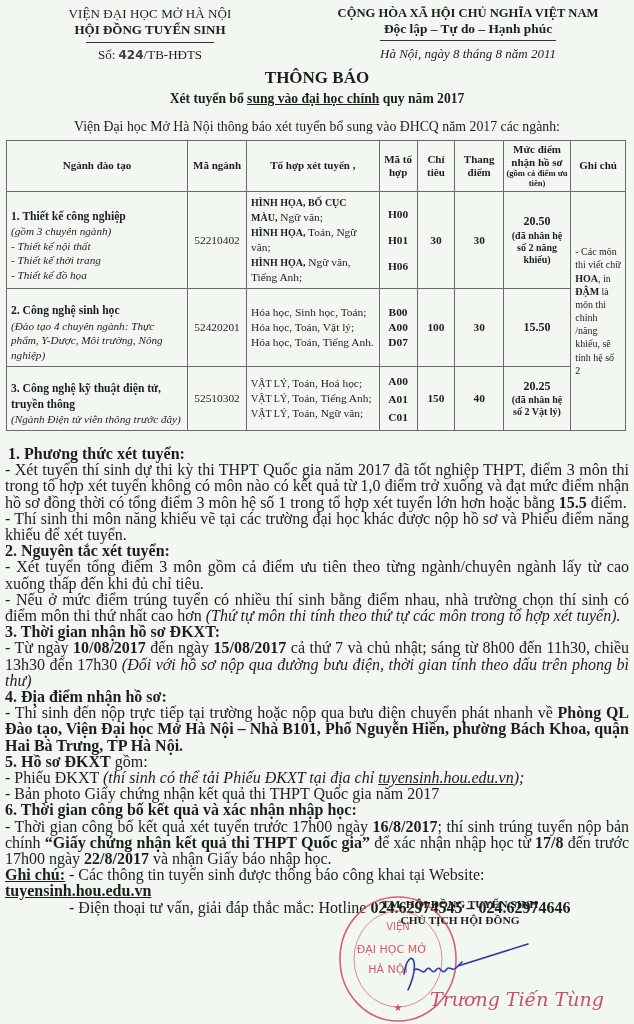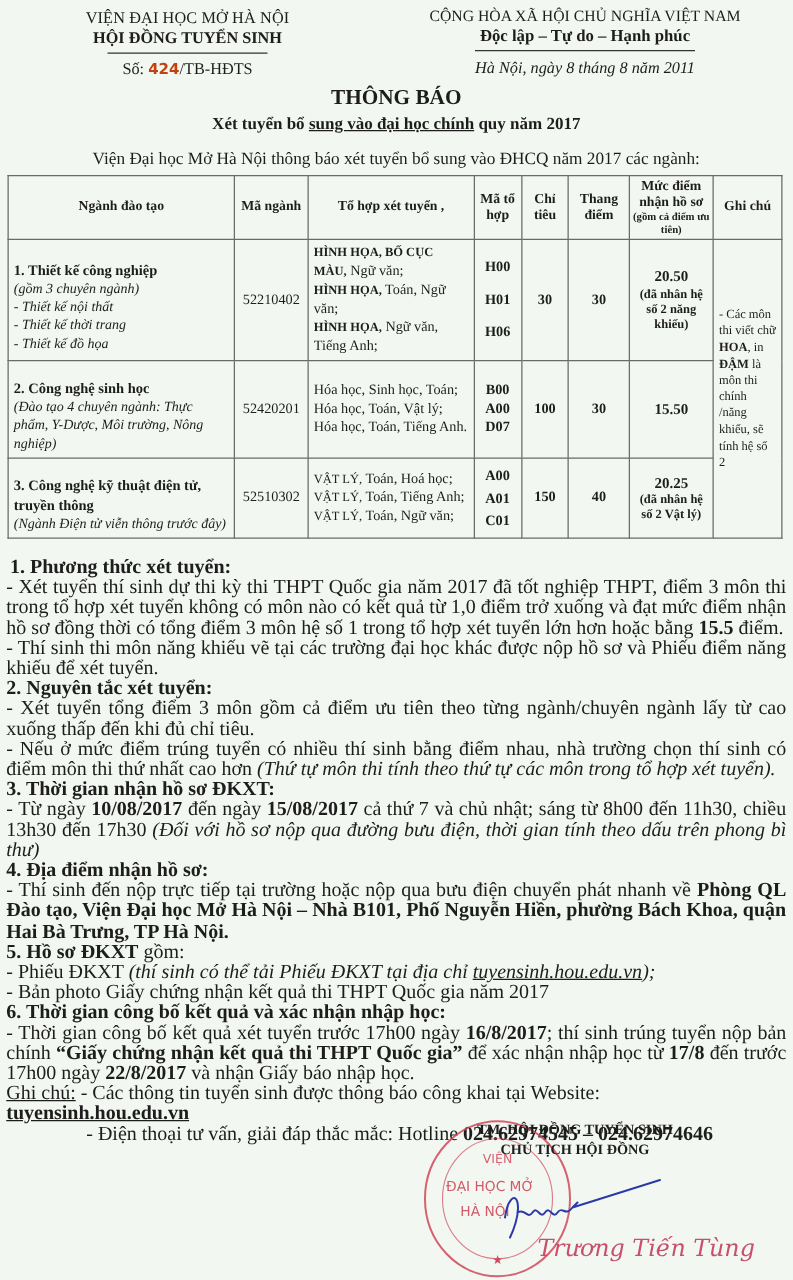--- a/index.html
+++ b/index.html
@@ -12,24 +12,24 @@
     font-size: 13.4px;
   }
   .page { position: absolute; left: 0; top: 0; width: 634px; height: 732px; }
 
   
   .hdr-left { position: absolute; left: 20px; top: 6px; width: 260px; text-align: center; }
   .hdr-left .org { font-size: 13px; letter-spacing: 0.1px; }
   .hdr-left .council { font-size: 13px; font-weight: bold; }
   .hdr-left .rule { width: 128px; height: 1px; background: #333; margin: 4px auto 4px; }
   .hdr-left .num { font-size: 13px; }
-  .hdr-left .num .hand { color: #c2410c; font-weight: bold; font-family: "DejaVu Sans", sans-serif; font-size: 12px; }
+  .hdr-left .num .hand { color: #404040; font-weight: bold; font-family: "DejaVu Sans", sans-serif; font-size: 12px; }
 
   .hdr-right { position: absolute; left: 318px; top: 6px; width: 300px; text-align: center; }
-  .hdr-right .nation { font-size: 12.6px; font-weight: normal; }
+  .hdr-right .nation { font-size: 12.6px; font-weight: bold; }
   .hdr-right .motto { font-size: 13.4px; font-weight: bold; }
   .hdr-right .rule { width: 176px; height: 1px; background: #333; margin: 3px auto 5px; }
   .hdr-right .date { font-size: 13px; font-style: italic; }
 
   .title { position: absolute; top: 68px; left: 0; width: 634px; text-align: center; font-size: 17px; font-weight: bold; }
   .subtitle { position: absolute; top: 91px; left: 0; width: 634px; text-align: center; font-size: 13.6px; font-weight: bold; }
   .subtitle .u { text-decoration: underline; margin-top: 36px; }
   .intro { position: absolute; top: 119px; left: 0; width: 634px; text-align: center; font-size: 13.8px; }
 
   
@@ -52,21 +52,21 @@
   .score-main { font-weight: bold; font-size: 12px; }
   .score-sub { font-weight: bold; font-size: 10px; line-height: 1.2; }
 
   
   .body { position: absolute; left: 5px; top: 419px; width: 624px; font-size: 16px; line-height: 16.2px; margin-top: 27px; }
   .body .sec { font-weight: bold; }
   .body p { margin: 0; }
   .body .it { font-style: italic; }
   .body .bd { font-weight: bold; }
   .body .link { text-decoration: underline; }
-  .body .gc { font-weight: normal; text-decoration: underline; text-align: center; }
+  .body .gc { font-weight: bold; text-decoration: underline; text-align: center; }
   .body .indent { padding-left: 64px; }
   .body .justify { text-align: justify; }
 
   
   .sign { position: absolute; left: 355px; top: 896px; width: 210px; text-align: center; font-size: 11.4px; font-weight: bold; line-height: 16px; }
   .stamp { position: absolute; left: 336px; top: 893px; width: 124px; height: 132px; }
   .sig-stroke { position: absolute; left: 400px; top: 940px; width: 130px; height: 60px; }
   .signer { position: absolute; left: 430px; top: 988px; font-family: "DejaVu Serif", serif; font-style: italic; font-size: 19px; color: #c8506d; }
 </style>
 </head>

